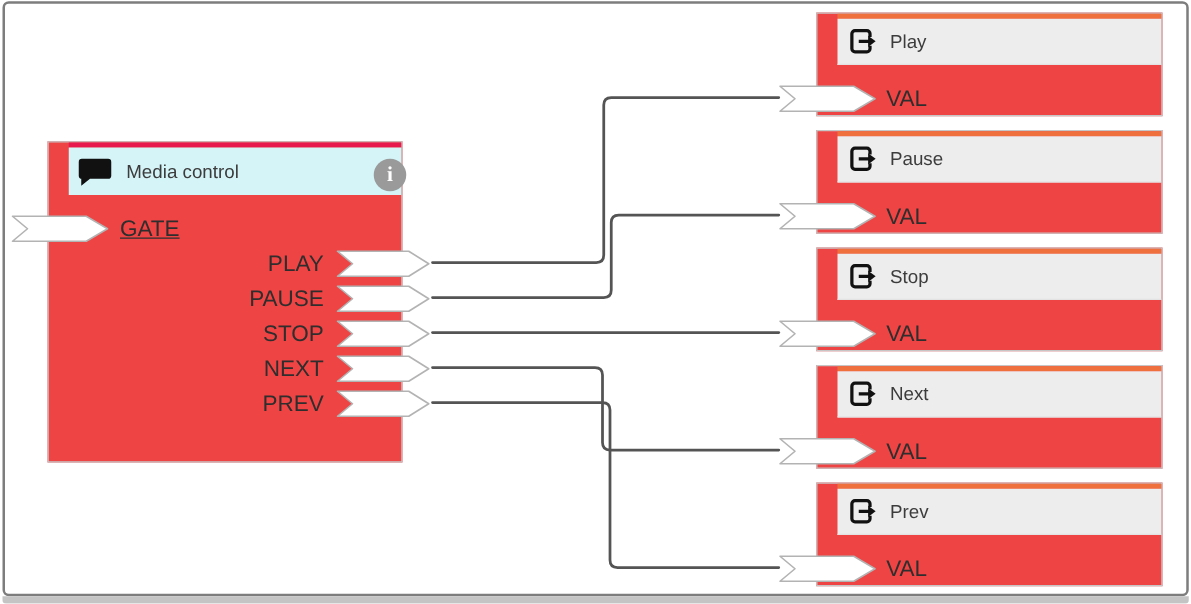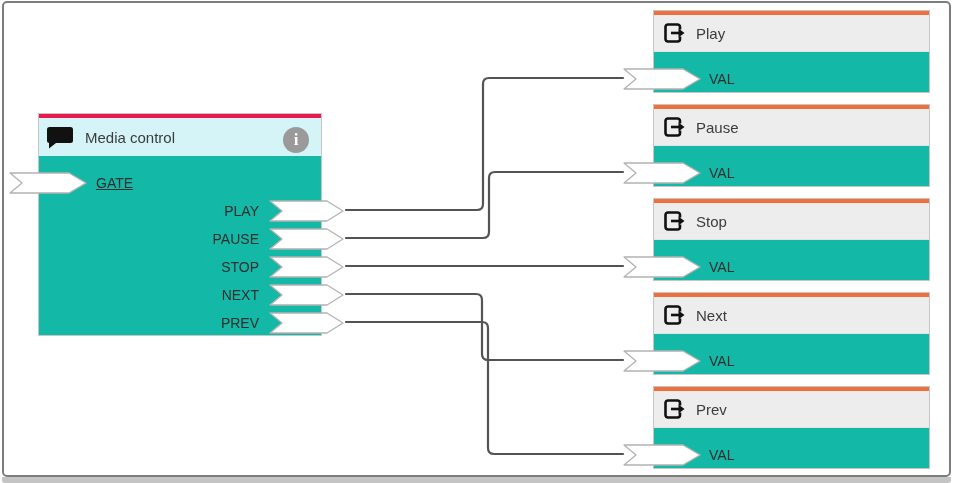--- a/index.html
+++ b/index.html
@@ -16,23 +16,24 @@
   .bottom-strip{
     position:absolute;left:2px;right:2px;bottom:0;height:6px;
     background:#c4c4c4;border-radius:0 0 3px 3px;
   }
   svg.wires{position:absolute;left:0;top:0;width:953px;height:483px;}
   svg.wires path{
     fill:none;stroke:var(--wire,#545454);stroke-width:2.2;
     stroke-linecap:round;stroke-linejoin:round;
   }
   .node{
-    position:absolute;background:#14b8a6;
+    position:absolute;background:#ef4444;
     border:1px solid var(--node-border,#c6c6c6);
     box-sizing:border-box;
+    padding-left:16px;
   }
   .accent{height:4px;width:100%;}
   .node.media .accent{background:var(--main-accent,#e8194d);}
   .node.output .accent{background:var(--output-accent,#f0703d);}
   .node.media .header{position:relative;height:38px;background:var(--main-header-bg,#d4f4f8);}
   .node.output .header{position:relative;height:36px;background:var(--output-header-bg,#ededed);border-bottom:1px solid #e3e3e3;}
   .node-title{
     position:absolute;top:0;height:100%;display:flex;align-items:center;
     font-size:15px;color:#3c3c3c;white-space:nowrap;
   }
@@ -46,41 +47,41 @@
     cursor:pointer;
   }
   .port{position:absolute;width:78px;height:22px;}
   .port svg{display:block;width:100%;height:100%;overflow:visible;}
   .port svg polygon{fill:#fff;stroke:var(--port-border,#b3b3b3);stroke-width:1.3;stroke-linejoin:round;}
   .port.out{left:230px;width:75px;}
   .port.gate{left:-30px;top:58px;}
   .port.val{left:-31px;top:57px;}
   .plabel{
     position:absolute;height:22px;line-height:22px;
-    font-size:14px;color:#2e2e2e;white-space:nowrap;
+    font-size:18px;color:#2e2e2e;white-space:nowrap;
   }
   .plabel.gate{left:57px;top:58px;text-decoration:underline;}
   .plabel.val{left:55px;top:57px;}
   .plabel.out{right:62px;text-align:right;}
 </style>
 </head>
 <body>
 
 <div class="stage">
   <div class="frame"></div>
 
   <svg class="wires">
     <path d="M346,210 H477 Q483,210 483,204 V84 Q483,78 489,78 H623"></path>
     <path d="M346,238 H483 Q489,238 489,232 V178 Q489,172 495,172 H623"></path>
     <path d="M346,266 H623"></path>
     <path d="M346,294 H476 Q482,294 482,300 V354 Q482,360 488,360 H623"></path>
     <path d="M346,322 H482 Q488,322 488,328 V448 Q488,454 494,454 H623"></path>
   </svg>
 
-  <div class="node media" style="left:38px;top:113px;width:284px;height:223px;">
+  <div class="node media" style="left:38px;top:113px;width:284px;height:257px;">
     <div class="accent"></div>
     <div class="header">
       <svg class="hicon" style="left:7px;top:8px;" width="28" height="23" viewBox="0 0 28 23">
         <path d="M3.5,1 h21 a2.5,2.5 0 0 1 2.5,2.5 v11 a2.5,2.5 0 0 1 -2.5,2.5 H10 l-7,5.5 v-5.5 h0.5 a2.5,2.5 0 0 1 -2.5,-2.5 v-11 A2.5,2.5 0 0 1 3.5,1 z" fill="#111"></path>
       </svg>
       <span class="node-title">Media control</span>
       <span class="info-badge">i</span>
     </div>
 
     <div class="port gate">

